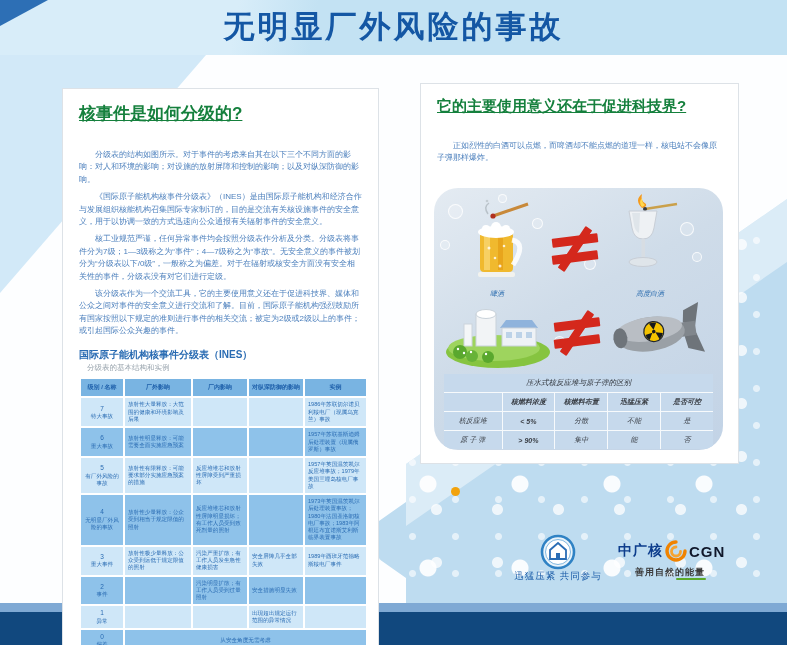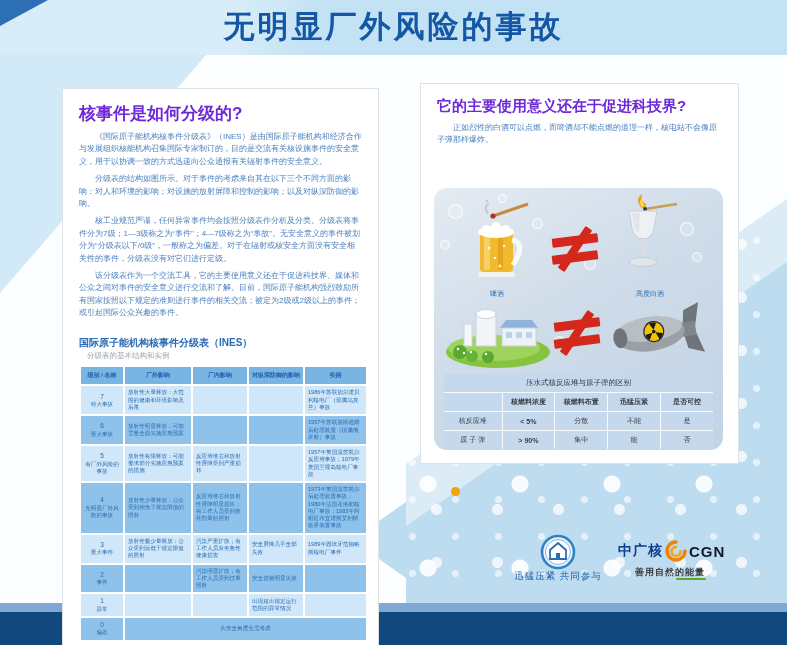--- a/index.html
+++ b/index.html
@@ -29,39 +29,39 @@
   .foot-strip{position:absolute;left:0;top:603px;width:787px;height:9px;background:#7fa9d4;}
   .foot-band{position:absolute;left:0;top:612px;width:787px;height:33px;background:#11487e;}
 
   .title{position:absolute;left:0;top:6px;width:787px;text-align:center;
          font-size:31px;font-weight:bold;color:#1457a4;letter-spacing:3px;}
 
   
   .panel{position:absolute;background:#ffffff;border:1px solid #dde2e7;}
   .panel-left{left:62px;top:88px;width:315px;min-height:390px;padding-bottom:12px;}
   .panel-right{left:420px;top:83px;width:317px;height:379px;}
-  .panel h2{margin:13px 16px 6px;font-size:17px;font-weight:bold;color:#6d28d9;}
+  .panel h2{margin:13px 16px 24px;font-size:17px;font-weight:bold;color:#15803d;text-decoration:underline;}
   .panel-right h2{font-size:15px;}
   .panel p{margin:5px 16px;font-size:8px;line-height:1.55;color:#4d80bd;text-indent:2em;}
 
-  .tbl-title{margin:17px 16px 1px;font-size:10px;font-weight:bold;color:#2a6cb3;}
+  .tbl-title{margin:11px 16px 1px;font-size:10px;font-weight:bold;color:#2a6cb3;}
   .tbl-sub{margin:0 24px 4px;font-size:7.5px;color:#9aa5ae;}
 
   table.ines{width:283px;margin:0 16px;border-collapse:separate;border-spacing:2px;table-layout:fixed;}
   table.ines th{background:#79b4e2;color:#1c5ea9;font-size:6px;font-weight:bold;padding:4px 0;}
   table.ines td{font-size:5.6px;line-height:1.3;color:#2a6cb3;padding:3px 3px;vertical-align:middle;}
   table.ines tr.a td{background:#cfe7f8;}
   table.ines tr.b td{background:#8ec2ea;}
   table.ines td.lvl{text-align:center;}
   table.ines td.lvl .num{font-size:6.5px;display:block;}
   table.ines td.note{text-align:center;}
 
   
-  .card{position:absolute;left:13px;top:104px;width:289px;height:262px;border-radius:13px;
-        background:linear-gradient(150deg,#e4ebf2 0%,#cfdce9 45%,#c2d3e6 100%);overflow:hidden;}
+  .card{position:absolute;left:13px;top:104px;width:289px;height:262px;border-radius:24px;
+        background:linear-gradient(150deg,#e4ebf2 0%,#cfdce9 45%,#c2d3e6 100%);overflow:hidden;font-style:italic;}
   .bubble{position:absolute;border-radius:50%;border:1px solid rgba(255,255,255,.8);background:rgba(255,255,255,.2);}
   .ico{position:absolute;}
   .ill-label{position:absolute;font-size:7px;color:#2f6fb0;text-align:center;}
 
   .neq{position:absolute;width:46px;height:42px;}
   .neq i{position:absolute;display:block;background:#d4281c;border-radius:1px;}
   .neq .b1{left:0;top:8px;width:46px;height:9px;transform:rotate(-7deg);}
   .neq .b2{left:0;top:25px;width:46px;height:9px;transform:rotate(-7deg);}
   .neq .sl{left:19px;top:-4px;width:8px;height:50px;transform:rotate(34deg);}
 
@@ -96,22 +96,22 @@
   <div class="deco-dots"></div>
   <div class="deco-light"></div>
   <div class="orange-dot"></div>
   <div class="foot-strip"></div>
   <div class="foot-band"></div>
 
   <div class="title">无明显厂外风险的事故</div>
 
   <div class="panel panel-left">
     <h2>核事件是如何分级的?</h2>
+    <p>分级表的结构如图所示。对于事件的考虑来自其在以下三个不同方面的影响：对人和环境的影响；对设施的放射屏障和控制的影响；以及对纵深防御的影响。</p>
     <p>《国际原子能机构核事件分级表》（INES）是由国际原子能机构和经济合作与发展组织核能机构召集国际专家制订的，目的是交流有关核设施事件的安全意义，用于以协调一致的方式迅速向公众通报有关辐射事件的安全意义。</p>
-    <p>分级表的结构如图所示。对于事件的考虑来自其在以下三个不同方面的影响：对人和环境的影响；对设施的放射屏障和控制的影响；以及对纵深防御的影响。</p>
     <p>核工业规范严谨，任何异常事件均会按照分级表作分析及分类。分级表将事件分为7级；1—3级称之为“事件”；4—7级称之为“事故”。无安全意义的事件被划分为“分级表以下/0级”，一般称之为偏差。对于在辐射或核安全方面没有安全相关性的事件，分级表没有对它们进行定级。</p>
     <p>该分级表作为一个交流工具，它的主要使用意义还在于促进科技界、媒体和公众之间对事件的安全意义进行交流和了解。目前，国际原子能机构强烈鼓励所有国家按照以下规定的准则进行事件的相关交流；被定为2级或2级以上的事件；或引起国际公众兴趣的事件。</p>
 
     <div class="tbl-title">国际原子能机构核事件分级表（INES）</div>
     <div class="tbl-sub">分级表的基本结构和实例</div>
 
     <table class="ines">
       <colgroup>
           <col style="width:42px">
           <col style="width:66px">

